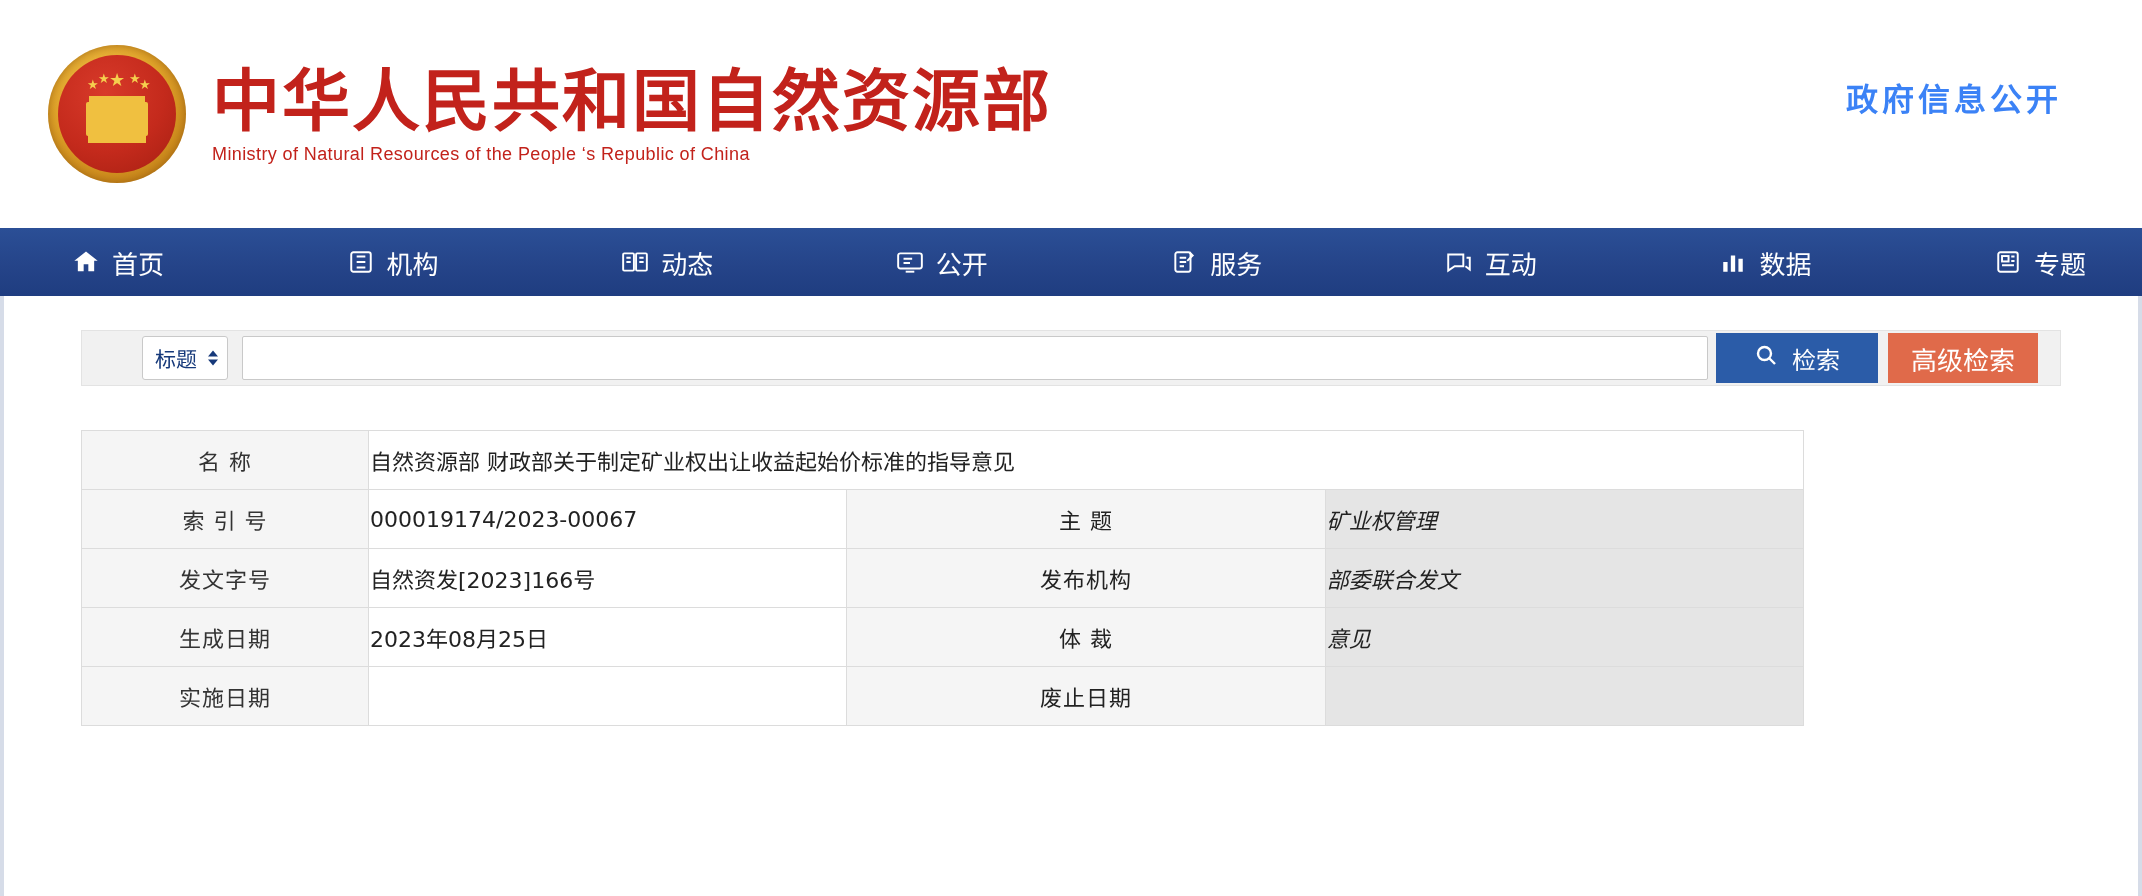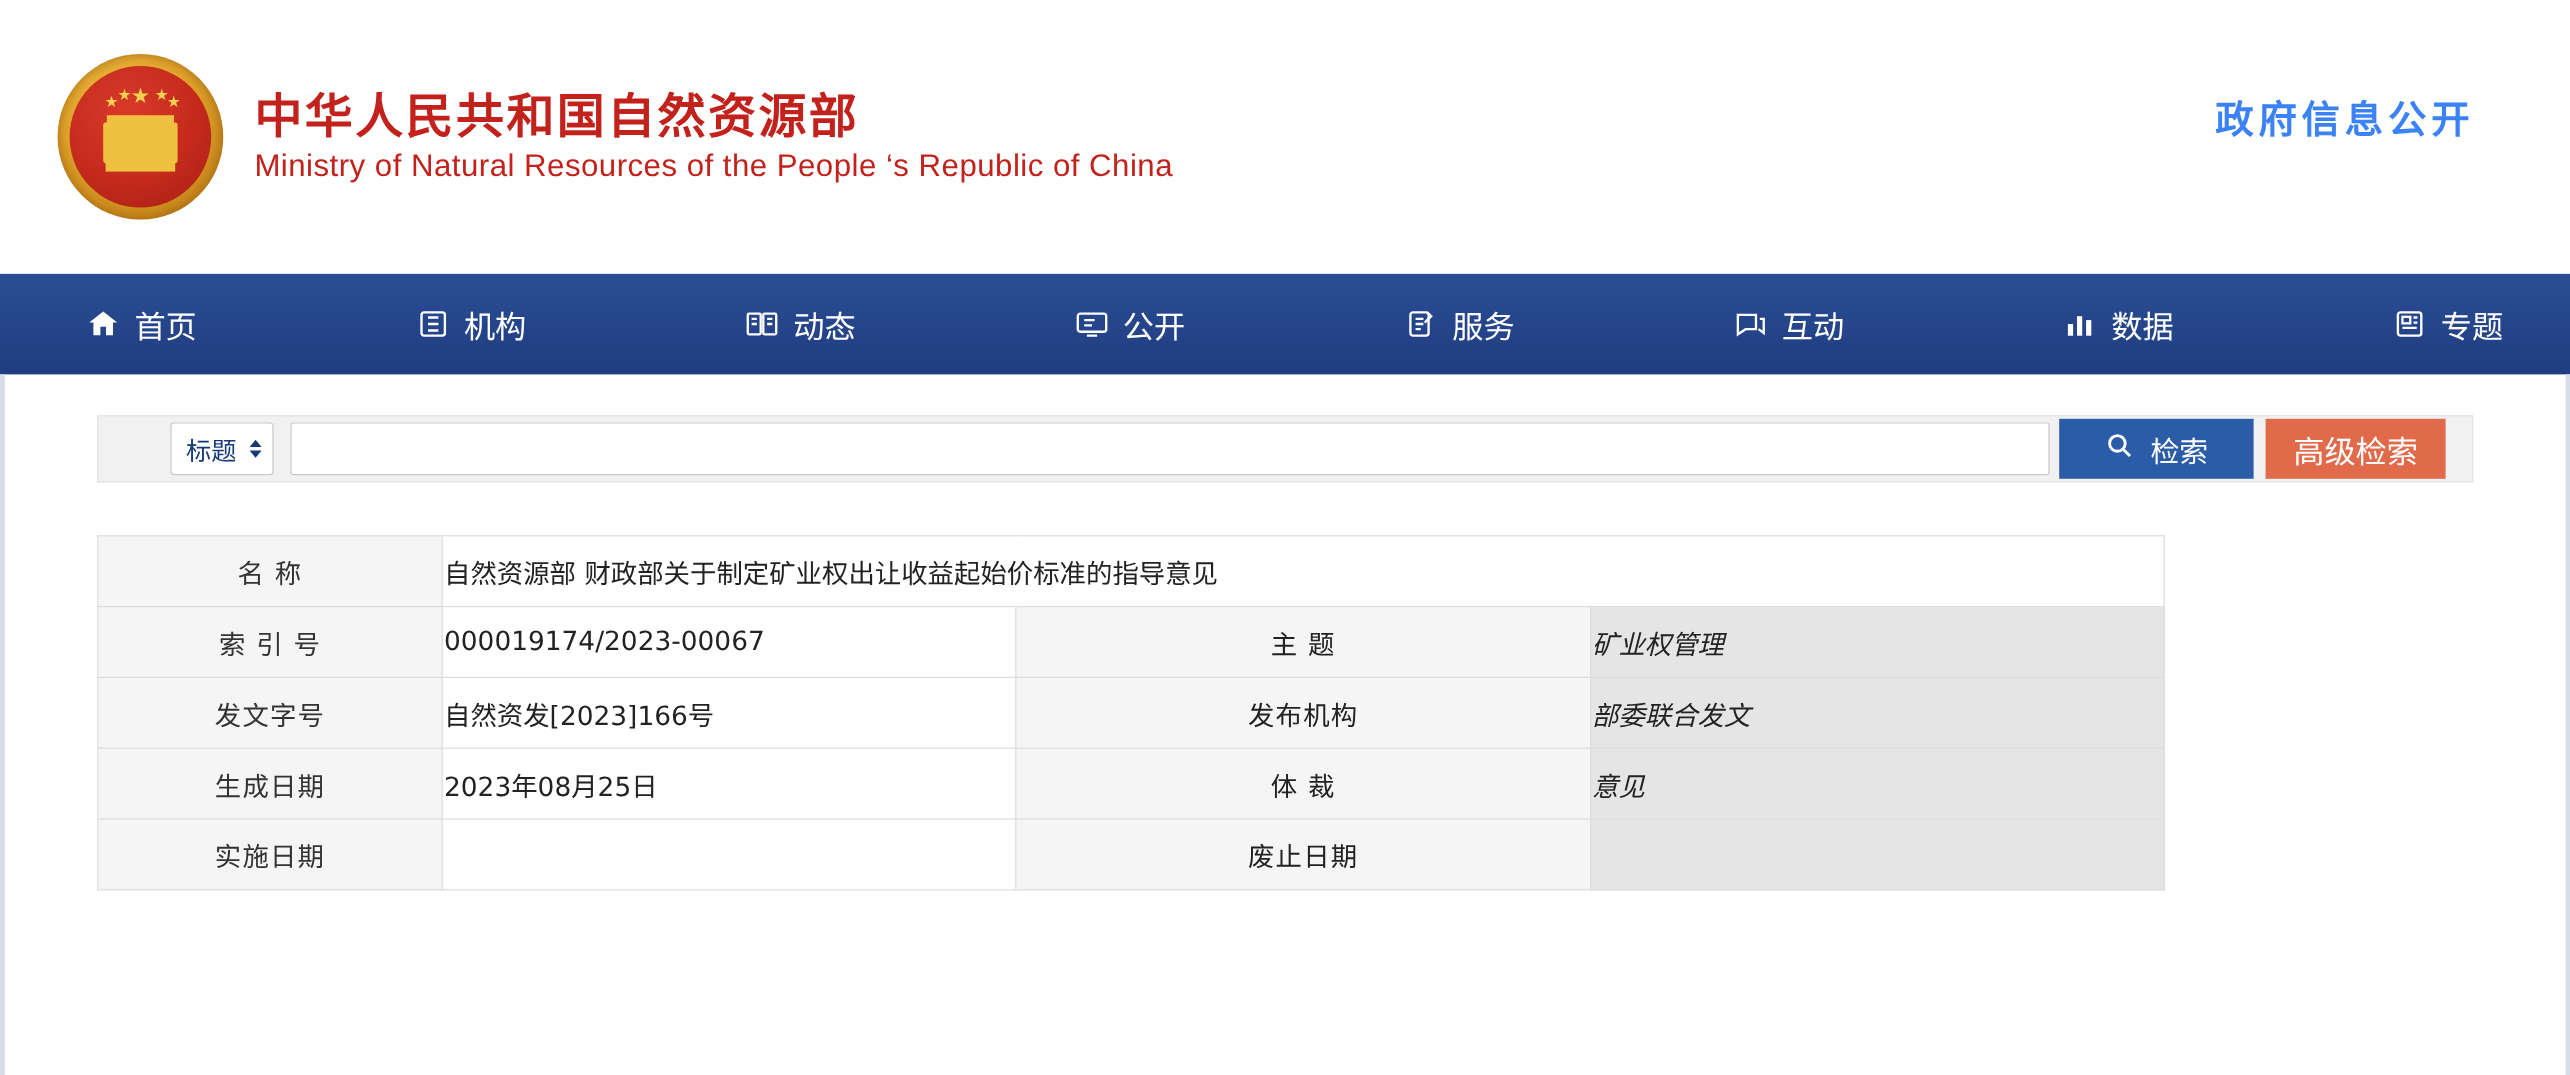--- a/index.html
+++ b/index.html
@@ -75,49 +75,49 @@
   .emblem-stars i.s1 { left: 5px;  top: 7px; }
   .emblem-stars i.s2 { left: 16px; top: 1px; }
   .emblem-stars i.s3 { left: 47px; top: 1px; }
   .emblem-stars i.s4 { left: 57px; top: 7px; }
 
   .title-block {
     margin-left: 26px;
   }
   .title-cn {
     font-family: "DejaVu Sans", "Liberation Sans", sans-serif;
-    font-size: 40px;
+    font-size: 68px;
     font-weight: bold;
     color: #c2221b;
     letter-spacing: 2px;
     line-height: 1.15;
     white-space: nowrap;
   }
   .title-en {
     margin-top: 2px;
-    font-size: 26px;
+    font-size: 18px;
     color: #c2221b;
     letter-spacing: .4px;
     white-space: nowrap;
   }
   .gov-open {
     position: absolute;
     right: 80px;
     top: 74px;
     font-family: "DejaVu Sans", "Liberation Sans", sans-serif;
     font-size: 32px;
     font-weight: bold;
     color: #3b82f6;
     letter-spacing: 4px;
     white-space: nowrap;
   }
 
   
   .nav {
-    height: 84px;
+    height: 68px;
     background: linear-gradient(180deg, #2b4f96 0%, #254489 55%, #1f3d80 100%);
     display: flex;
     align-items: center;
     padding: 0 56px 0 72px;
     box-sizing: border-box;
     justify-content: space-between;
   }
   .nav-item {
     display: flex;
     align-items: center;

